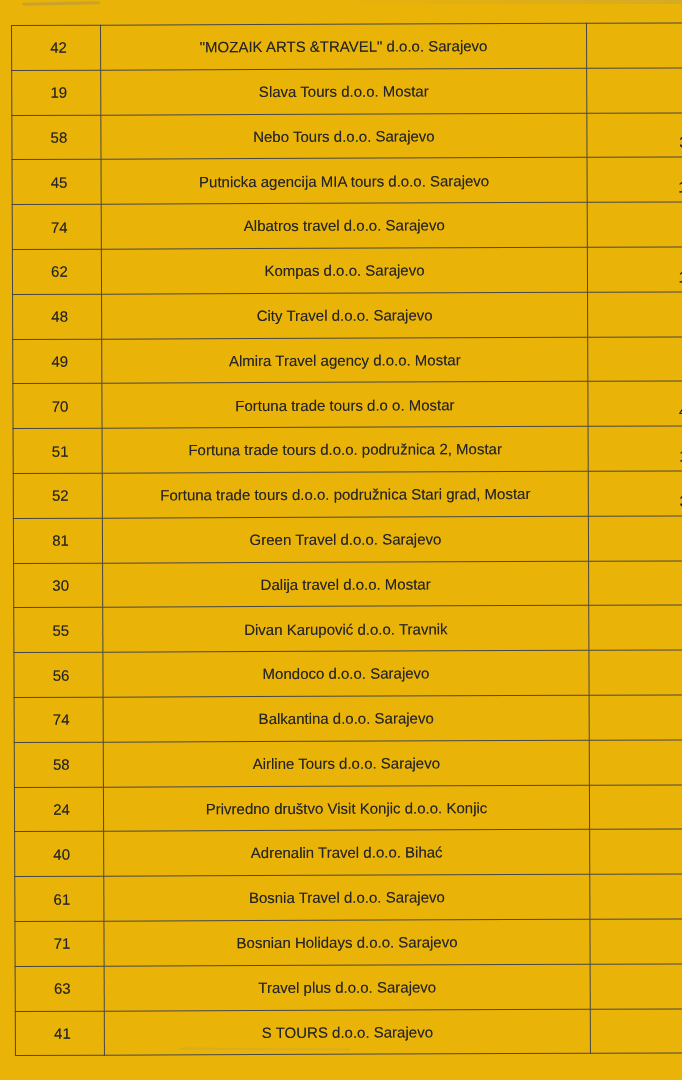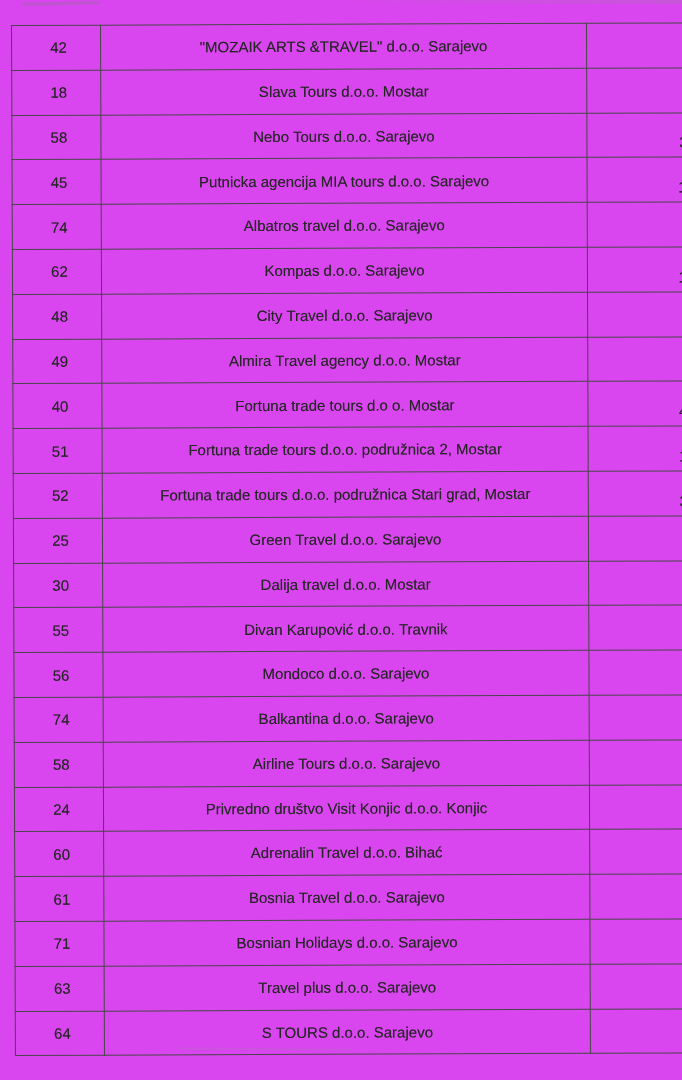--- a/index.html
+++ b/index.html
@@ -9,21 +9,21 @@
   body {
     width: 682px;
     height: 1080px;
     background: #ffffff;
     overflow: hidden;
   }
   .page {
     position: relative;
     width: 682px;
     height: 1080px;
-    background: #d946ef;
+    background: #eab308;
     font-family: "Liberation Sans", sans-serif;
     overflow: hidden;
   }
   
   .artifact-top-left {
     position: absolute;
     left: 22px;
     top: 2px;
     width: 78px;
     height: 3px;
@@ -100,21 +100,21 @@
   <div class="artifact-bottom"></div>
 
   <table class="agency-table">
     <tbody id="table-body">
         <tr>
           <td class="cell-num">42</td>
           <td class="cell-name">"MOZAIK ARTS &amp;TRAVEL" d.o.o. Sarajevo</td>
           <td class="cell-value">59.207</td>
         </tr>
         <tr>
-          <td class="cell-num">18</td>
+          <td class="cell-num">19</td>
           <td class="cell-name">Slava Tours d.o.o. Mostar</td>
           <td class="cell-value">43.210</td>
         </tr>
         <tr>
           <td class="cell-num">58</td>
           <td class="cell-name">Nebo Tours d.o.o. Sarajevo</td>
           <td class="cell-value">313.411</td>
         </tr>
         <tr>
           <td class="cell-num">45</td>
@@ -135,36 +135,36 @@
           <td class="cell-num">48</td>
           <td class="cell-name">City Travel d.o.o. Sarajevo</td>
           <td class="cell-value">85.021</td>
         </tr>
         <tr>
           <td class="cell-num">49</td>
           <td class="cell-name">Almira Travel agency d.o.o. Mostar</td>
           <td class="cell-value">58.074</td>
         </tr>
         <tr>
-          <td class="cell-num">40</td>
+          <td class="cell-num">70</td>
           <td class="cell-name">Fortuna trade tours d.o o. Mostar</td>
           <td class="cell-value">450.483</td>
         </tr>
         <tr>
           <td class="cell-num">51</td>
           <td class="cell-name">Fortuna trade tours d.o.o. podružnica 2, Mostar</td>
           <td class="cell-value">121.676</td>
         </tr>
         <tr>
           <td class="cell-num">52</td>
           <td class="cell-name">Fortuna trade tours d.o.o. podružnica Stari grad, Mostar</td>
           <td class="cell-value">304.132</td>
         </tr>
         <tr>
-          <td class="cell-num">25</td>
+          <td class="cell-num">81</td>
           <td class="cell-name">Green Travel d.o.o. Sarajevo</td>
           <td class="cell-value">22.810</td>
         </tr>
         <tr>
           <td class="cell-num">30</td>
           <td class="cell-name">Dalija travel d.o.o. Mostar</td>
           <td class="cell-value">18.298</td>
         </tr>
         <tr>
           <td class="cell-num">55</td>
@@ -185,39 +185,39 @@
           <td class="cell-num">58</td>
           <td class="cell-name">Airline Tours d.o.o. Sarajevo</td>
           <td class="cell-value">66.816</td>
         </tr>
         <tr>
           <td class="cell-num">24</td>
           <td class="cell-name">Privredno društvo Visit Konjic d.o.o. Konjic</td>
           <td class="cell-value">33.067</td>
         </tr>
         <tr>
-          <td class="cell-num">60</td>
+          <td class="cell-num">40</td>
           <td class="cell-name">Adrenalin Travel d.o.o. Bihać</td>
           <td class="cell-value">10.804</td>
         </tr>
         <tr>
           <td class="cell-num">61</td>
           <td class="cell-name">Bosnia Travel d.o.o. Sarajevo</td>
           <td class="cell-value">117.641</td>
         </tr>
         <tr>
           <td class="cell-num">71</td>
           <td class="cell-name">Bosnian Holidays d.o.o. Sarajevo</td>
           <td class="cell-value">49.391</td>
         </tr>
         <tr>
           <td class="cell-num">63</td>
           <td class="cell-name">Travel plus d.o.o. Sarajevo</td>
           <td class="cell-value">11.202</td>
         </tr>
         <tr>
-          <td class="cell-num">64</td>
+          <td class="cell-num">41</td>
           <td class="cell-name">S TOURS d.o.o. Sarajevo</td>
           <td class="cell-value">168.337</td>
         </tr>
       </tbody>
   </table>
 </div>
 
 </body></html>

